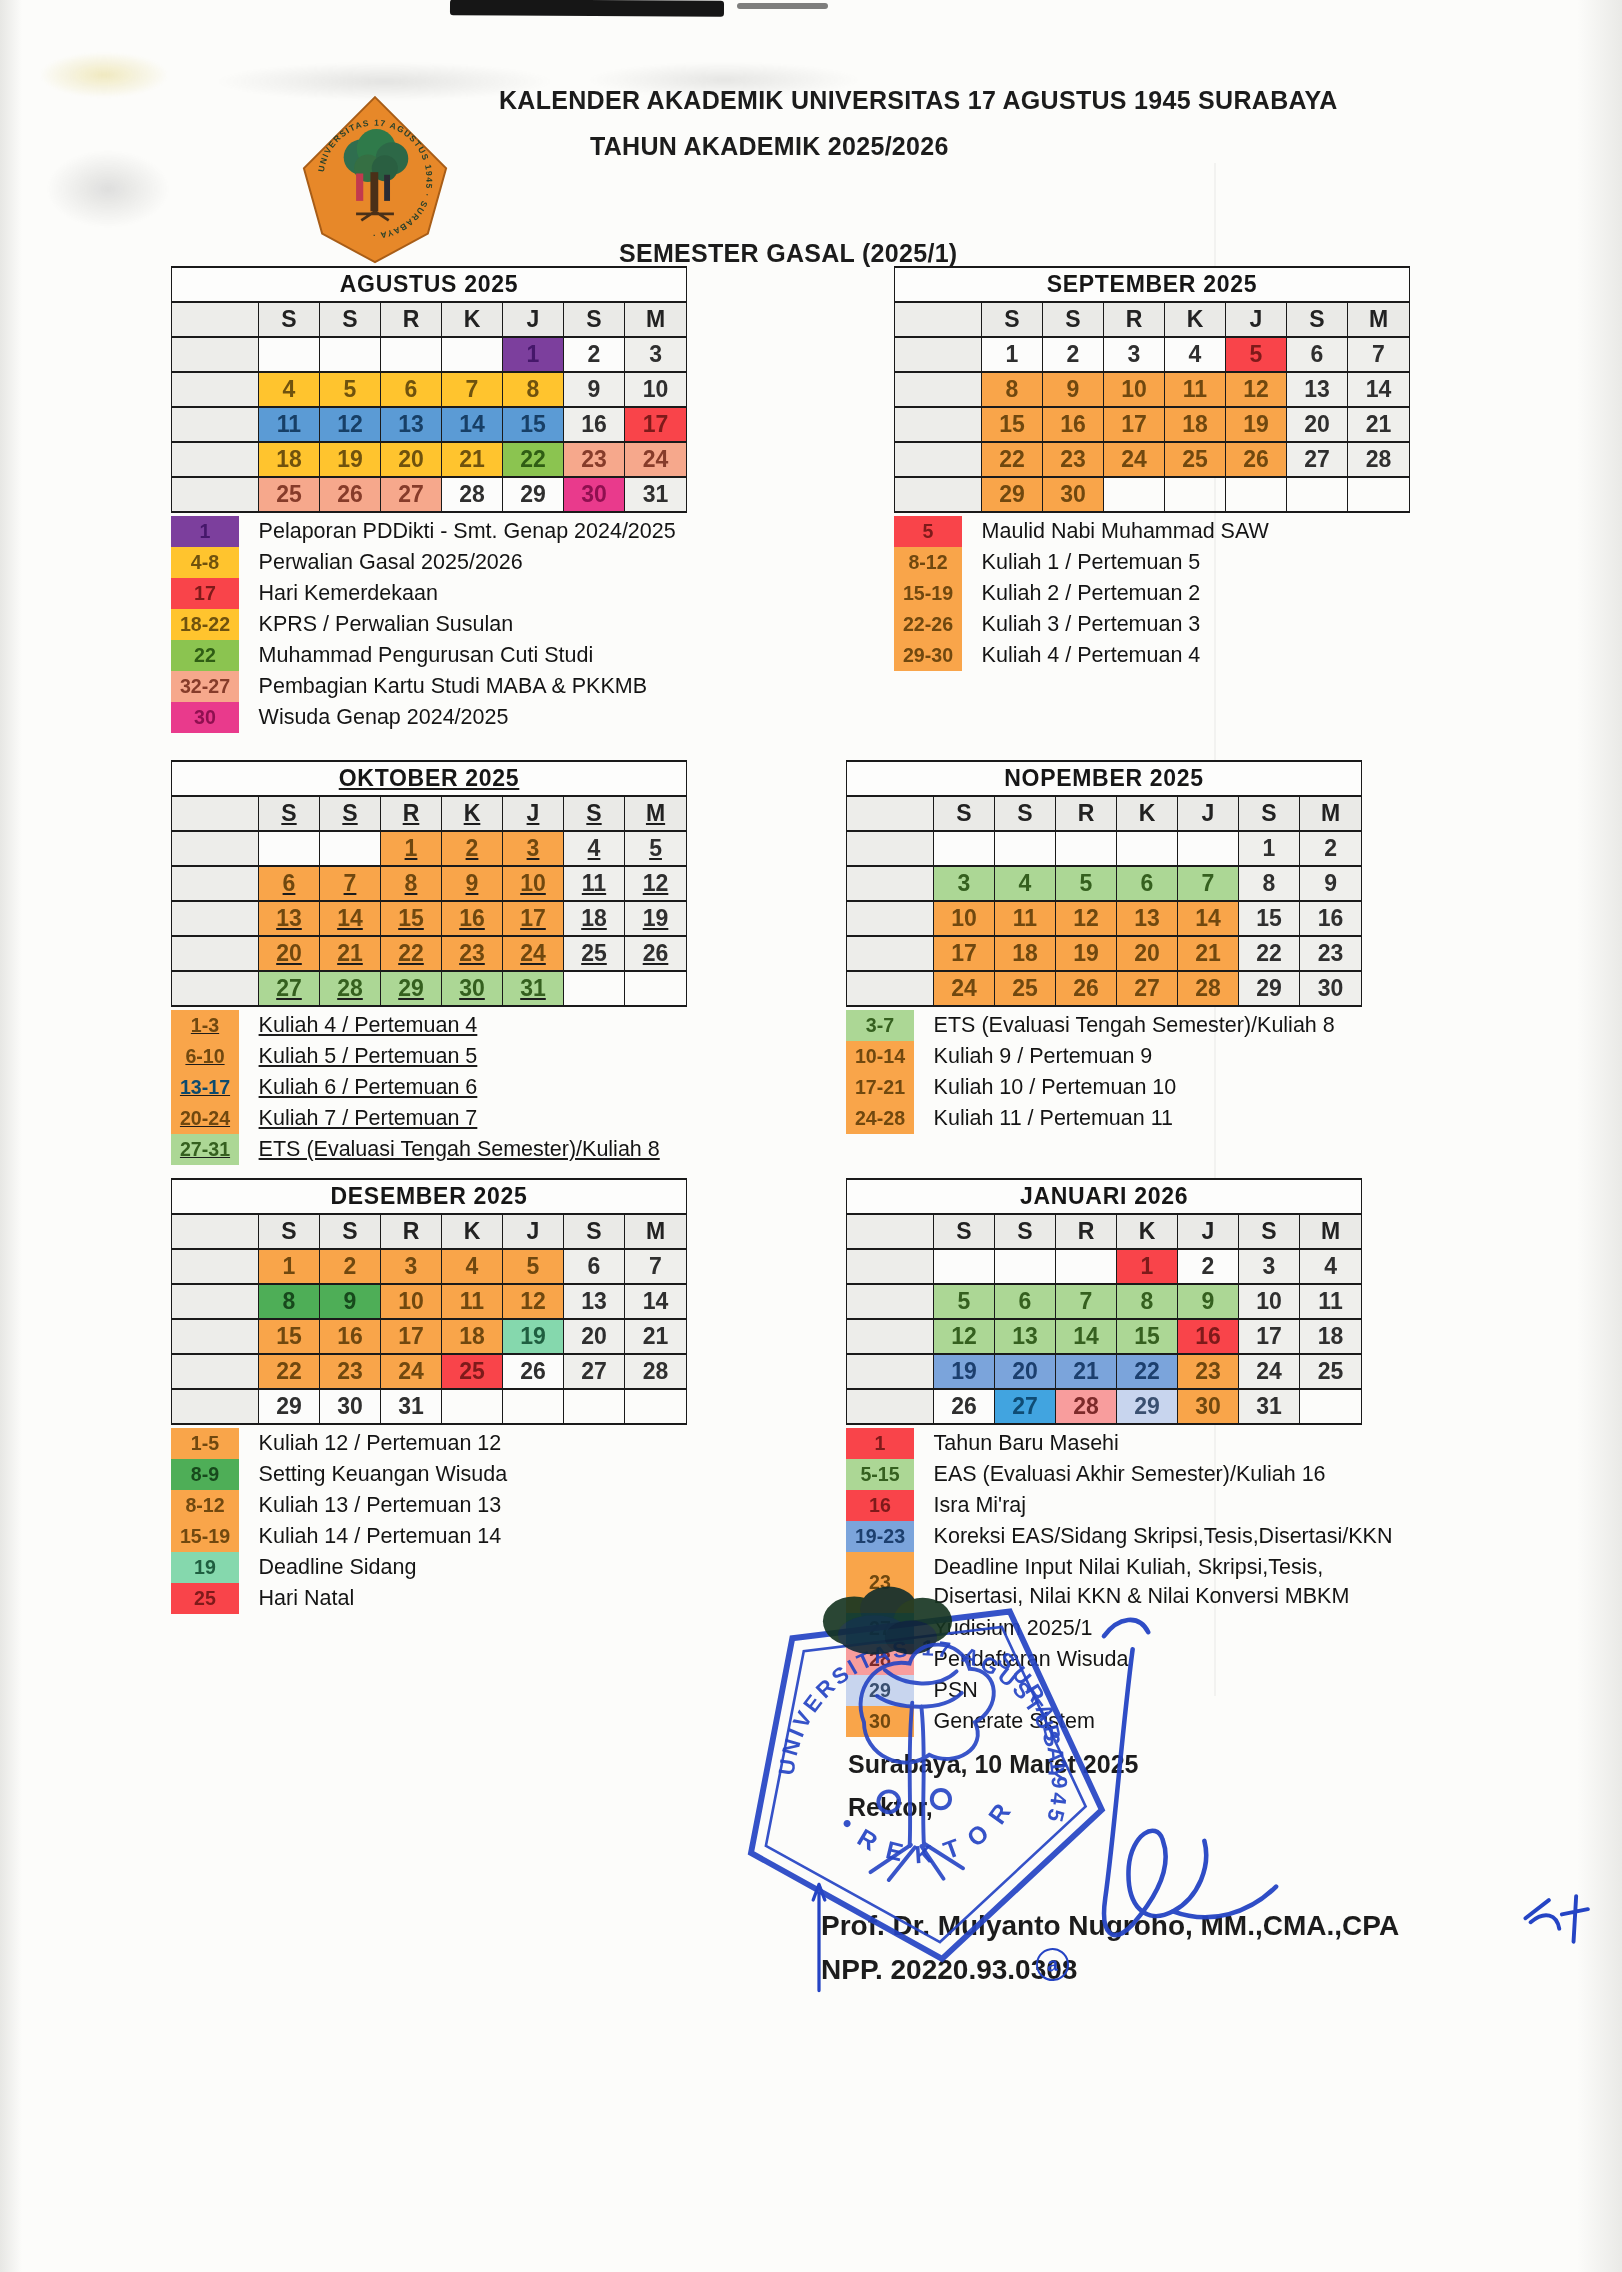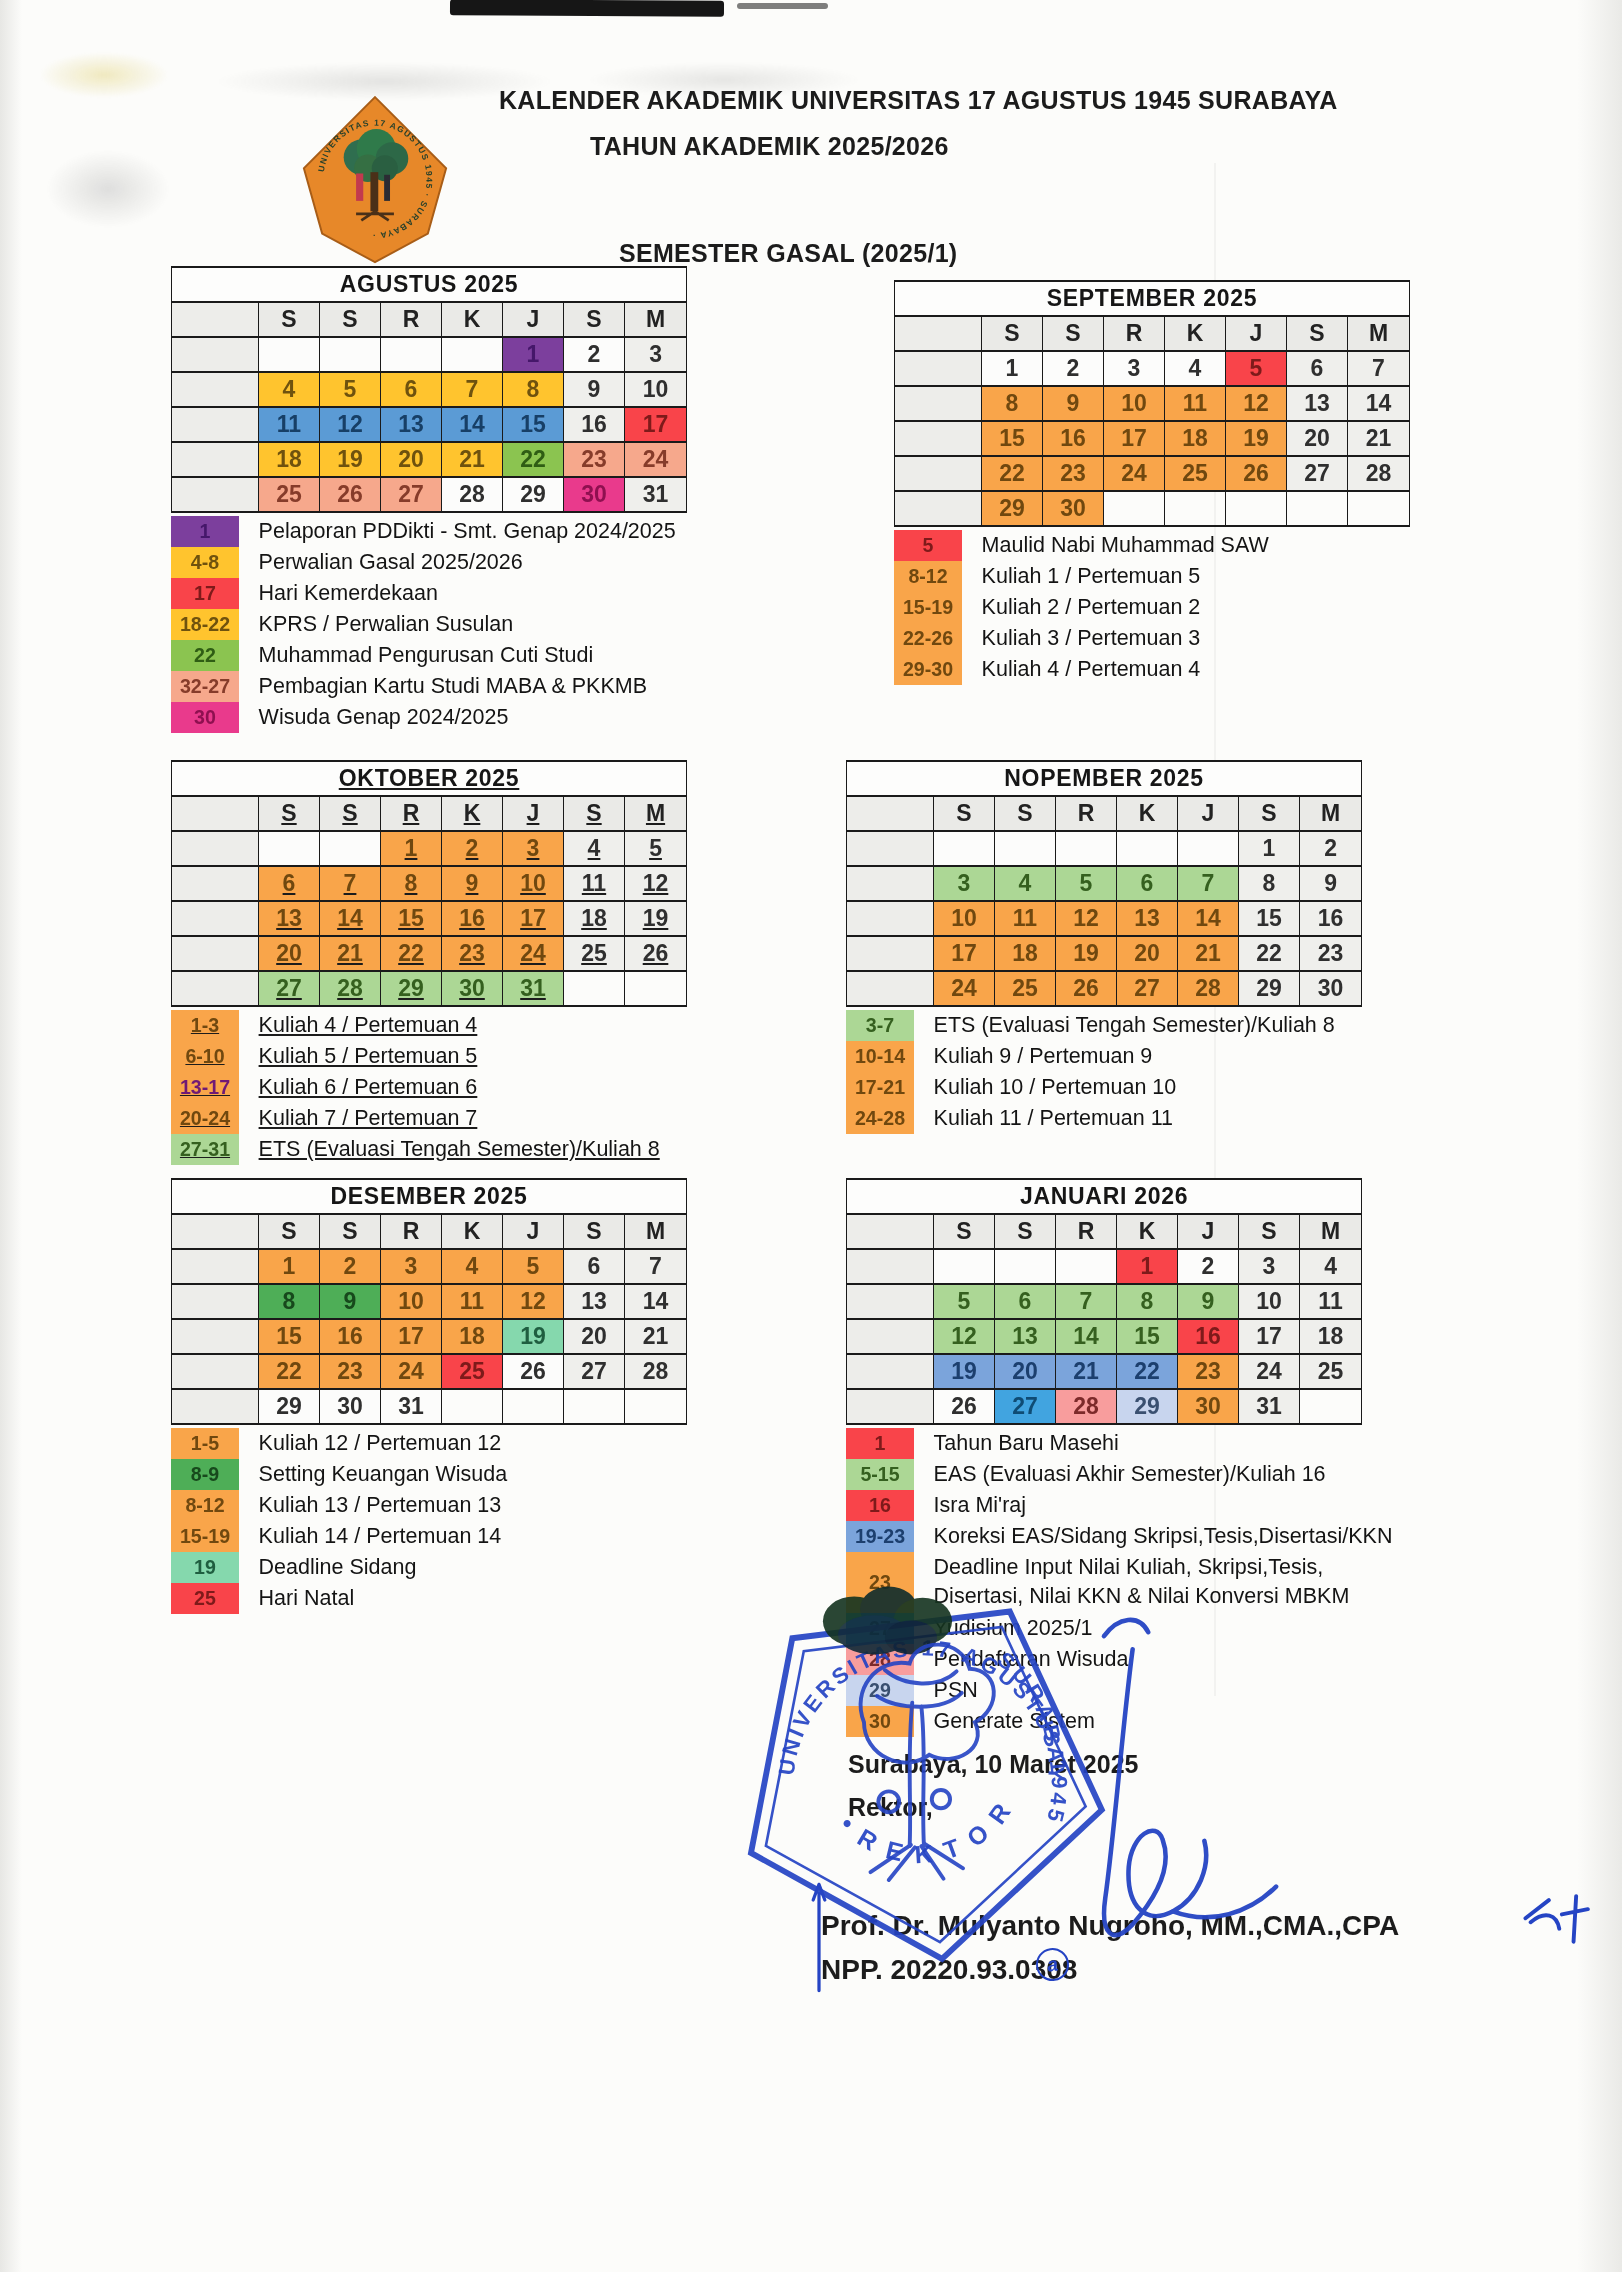--- a/index.html
+++ b/index.html
@@ -203,21 +203,21 @@
         </div>
       </div>
       <div class="leg-row">
         <div class="leg-chip" style="background: rgb(233, 58, 140); color: rgb(143, 16, 80); min-height: 31px;">30</div>
         <div class="leg-label">
           <div>Wisuda Genap 2024/2025</div>
         </div>
       </div>
     </div>
   </div>
-<div class="month-sec" style="left:846px;top:280px;padding-left:48px;">
+<div class="month-sec" style="left:846px;top:266px;padding-left:48px;">
     <table class="cal">
       <colgroup>
         <col style="width: 87px;">
         <col style="width: 61px;">
         <col style="width: 61px;">
         <col style="width: 61px;">
         <col style="width: 61px;">
         <col style="width: 61px;">
         <col style="width: 61px;">
         <col style="width: 62px;">
@@ -406,21 +406,21 @@
           <div>Kuliah 4 / Pertemuan 4</div>
         </div>
       </div>
       <div class="leg-row">
         <div class="leg-chip" style="background: rgb(249, 165, 74); color: rgb(112, 72, 15); min-height: 31px;">6-10</div>
         <div class="leg-label">
           <div>Kuliah 5 / Pertemuan 5</div>
         </div>
       </div>
       <div class="leg-row">
-        <div class="leg-chip" style="background: rgb(249, 165, 74); color: #701a75; min-height: 31px;">13-17</div>
+        <div class="leg-chip" style="background: rgb(249, 165, 74); color: #0c4a6e; min-height: 31px;">13-17</div>
         <div class="leg-label">
           <div>Kuliah 6 / Pertemuan 6</div>
         </div>
       </div>
       <div class="leg-row">
         <div class="leg-chip" style="background: rgb(249, 165, 74); color: rgb(112, 72, 15); min-height: 31px;">20-24</div>
         <div class="leg-label">
           <div>Kuliah 7 / Pertemuan 7</div>
         </div>
       </div>

